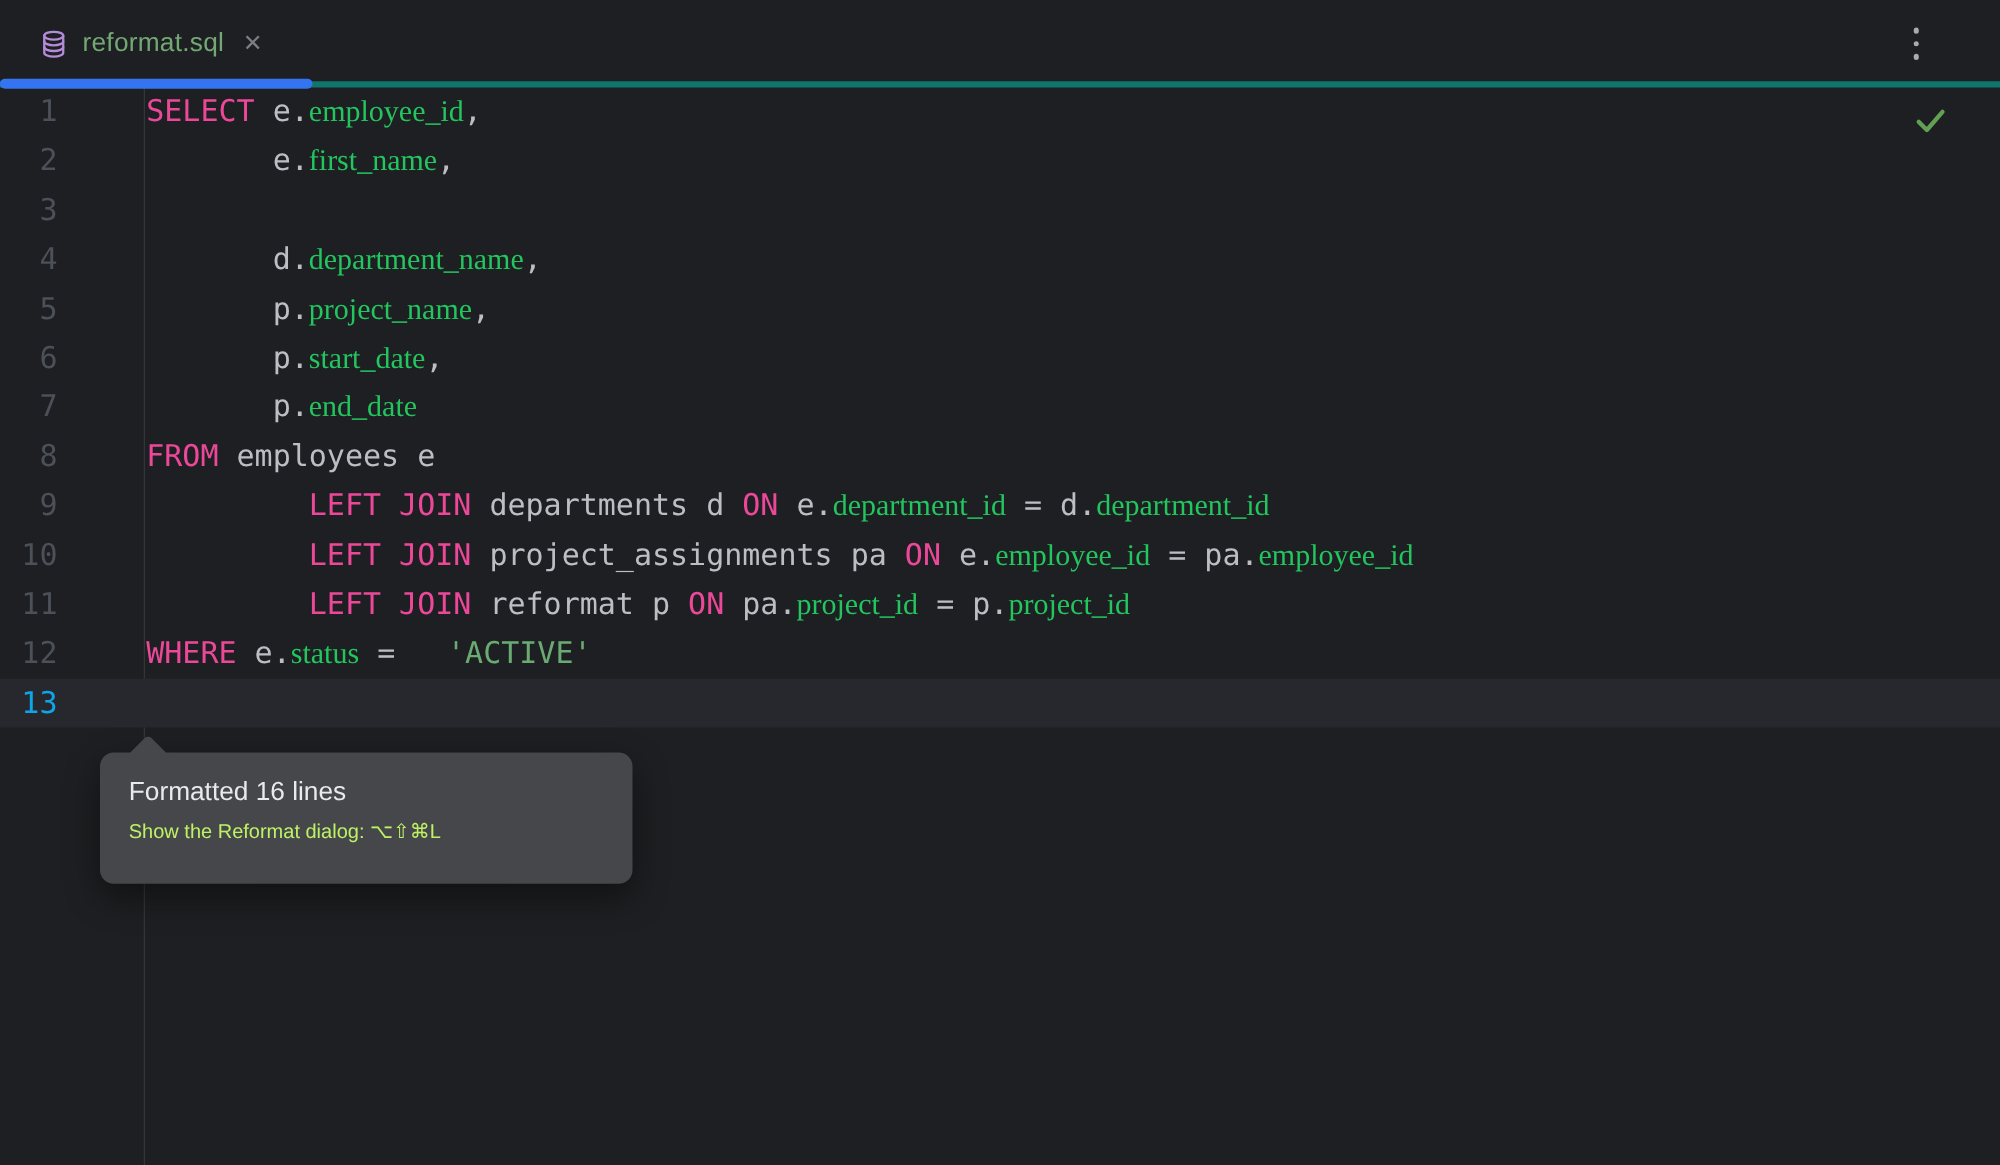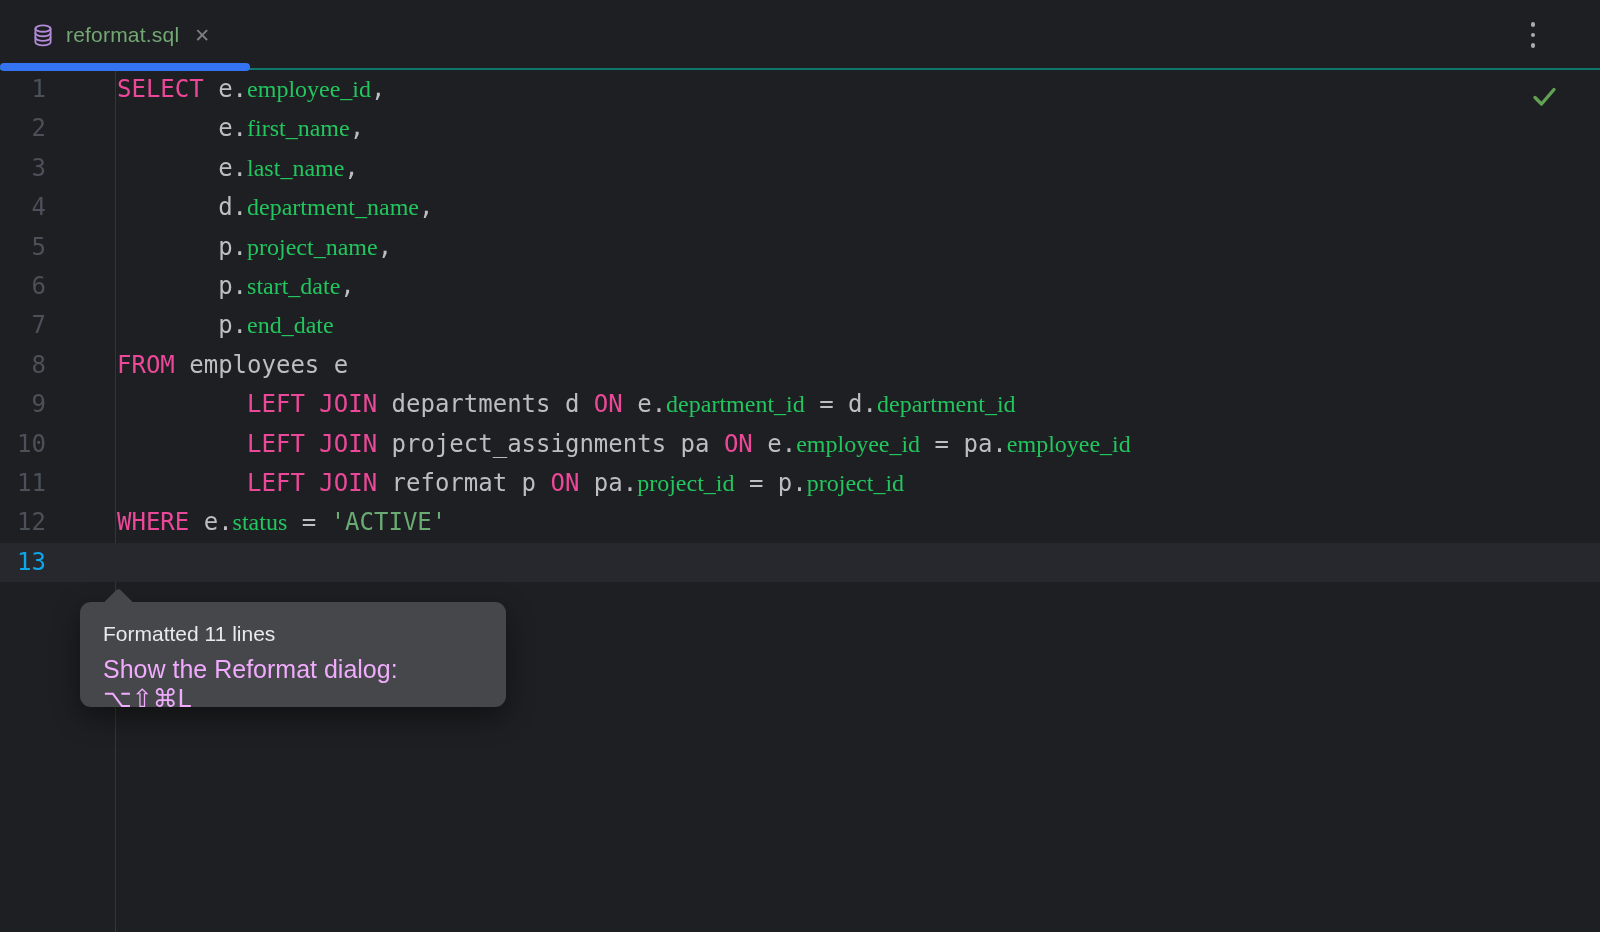--- a/index.html
+++ b/index.html
@@ -8,21 +8,21 @@
     background: #1E1F22;
     overflow: hidden;
     position: relative;
     font-family: "Liberation Sans", sans-serif;
   }
 
   
   .tabbar {
     position: absolute; top: 0; left: 0; right: 0; height: 70px;
     background: #1E1F22;
-    border-bottom: 2px solid #0f766e;
+    border-bottom: 5px solid #0f766e;
     z-index: 2;
   }
   .tab {
     position: absolute; left: 0; top: 0; width: 250px; height: 70px;
     display: flex; align-items: center;
     cursor: pointer;
   }
   .tab-icon { margin-left: 30px; width: 26px; height: 26px; flex: none; display: flex; align-items: center; }
   .tab-label {
     margin-left: 10px;
@@ -74,21 +74,21 @@
     display: inline-block;
     width: 46px; flex: none;
     text-align: right;
     color: #4B5059;
   }
   .line.current .ln { color: #0ea5e9; }
   .code { margin-left: 71px; }
 
   .tok-kw   { color: #ec4899; }
   .tok-col  { color: #22c55e; font-family: Liberation Serif, serif; }
-  .tok-str  { color: #6AAB73; }
+  .tok-str  { color: #6AAB73; margin-left: 27px; }
   .tok-plain{ color: #BCBEC4; }
 
   .check {
     position: absolute; top: 13px; right: 42px;
     width: 27px; height: 27px;
   }
 
   
   .tooltip {
     position: absolute; left: 80px; top: 602px;
@@ -105,22 +105,22 @@
     background: #45474B;
     transform: rotate(45deg);
     border-radius: 4px;
   }
   .tooltip-title {
     font-size: 21px;
     color: #E8EAED;
     position: relative;
   }
   .tooltip-sub {
-    font-size: 25px;
-    color: #f0abfc;
+    font-size: 16px;
+    color: #bef264;
     margin-top: 9px;
     position: relative;
   }
 </style>
 </head>
 <body>
 
 <div class="tabbar">
   <div class="tab">
     <span class="tab-icon">
@@ -140,36 +140,36 @@
     <span class="dot"></span>
     <span class="dot"></span>
   </div>
 </div>
 
 <div class="editor">
   <div class="gutter-sep"></div>
   <div class="lines">
       <div class="line"><span class="ln">1</span><span class="code"><span class="tok-kw">SELECT</span><span class="tok-plain"> e.</span><span class="tok-col">employee_id</span><span class="tok-plain">,</span></span></div>
       <div class="line"><span class="ln">2</span><span class="code"><span class="tok-plain">       e.</span><span class="tok-col">first_name</span><span class="tok-plain">,</span></span></div>
-      <div class="line"><span class="ln">3</span><span class="code"><span class="tok-plain">       e.</span><span class="tok-col">last_name</span><span class="tok-plain">,</span></span></div>
+      <div class="line"><span class="ln">3</span></div>
       <div class="line"><span class="ln">4</span><span class="code"><span class="tok-plain">       d.</span><span class="tok-col">department_name</span><span class="tok-plain">,</span></span></div>
       <div class="line"><span class="ln">5</span><span class="code"><span class="tok-plain">       p.</span><span class="tok-col">project_name</span><span class="tok-plain">,</span></span></div>
       <div class="line"><span class="ln">6</span><span class="code"><span class="tok-plain">       p.</span><span class="tok-col">start_date</span><span class="tok-plain">,</span></span></div>
       <div class="line"><span class="ln">7</span><span class="code"><span class="tok-plain">       p.</span><span class="tok-col">end_date</span></span></div>
       <div class="line"><span class="ln">8</span><span class="code"><span class="tok-kw">FROM</span><span class="tok-plain"> employees e</span></span></div>
       <div class="line"><span class="ln">9</span><span class="code"><span class="tok-plain">         </span><span class="tok-kw">LEFT JOIN</span><span class="tok-plain"> departments d </span><span class="tok-kw">ON</span><span class="tok-plain"> e.</span><span class="tok-col">department_id</span><span class="tok-plain"> = d.</span><span class="tok-col">department_id</span></span></div>
       <div class="line"><span class="ln">10</span><span class="code"><span class="tok-plain">         </span><span class="tok-kw">LEFT JOIN</span><span class="tok-plain"> project_assignments pa </span><span class="tok-kw">ON</span><span class="tok-plain"> e.</span><span class="tok-col">employee_id</span><span class="tok-plain"> = pa.</span><span class="tok-col">employee_id</span></span></div>
       <div class="line"><span class="ln">11</span><span class="code"><span class="tok-plain">         </span><span class="tok-kw">LEFT JOIN</span><span class="tok-plain"> reformat p </span><span class="tok-kw">ON</span><span class="tok-plain"> pa.</span><span class="tok-col">project_id</span><span class="tok-plain"> = p.</span><span class="tok-col">project_id</span></span></div>
       <div class="line"><span class="ln">12</span><span class="code"><span class="tok-kw">WHERE</span><span class="tok-plain"> e.</span><span class="tok-col">status</span><span class="tok-plain"> = </span><span class="tok-str">'ACTIVE'</span></span></div>
       <div class="line current"><span class="ln">13</span><span class="code"></span></div>
     </div>
   <div class="check">
     <svg width="27" height="27" viewBox="0 0 27 27">
       <path d="M4 14.5 L10.5 21 L23 6.5" fill="none" stroke="#62A154" stroke-width="3.4" stroke-linecap="round" stroke-linejoin="round"></path>
     </svg>
   </div>
 </div>
 
 <div class="tooltip">
   <div class="tooltip-arrow"></div>
-  <div class="tooltip-title">Formatted 11 lines</div>
+  <div class="tooltip-title">Formatted 16 lines</div>
   <div class="tooltip-sub">Show the Reformat dialog: ⌥⇧⌘L</div>
 </div>
 
 </body></html>

